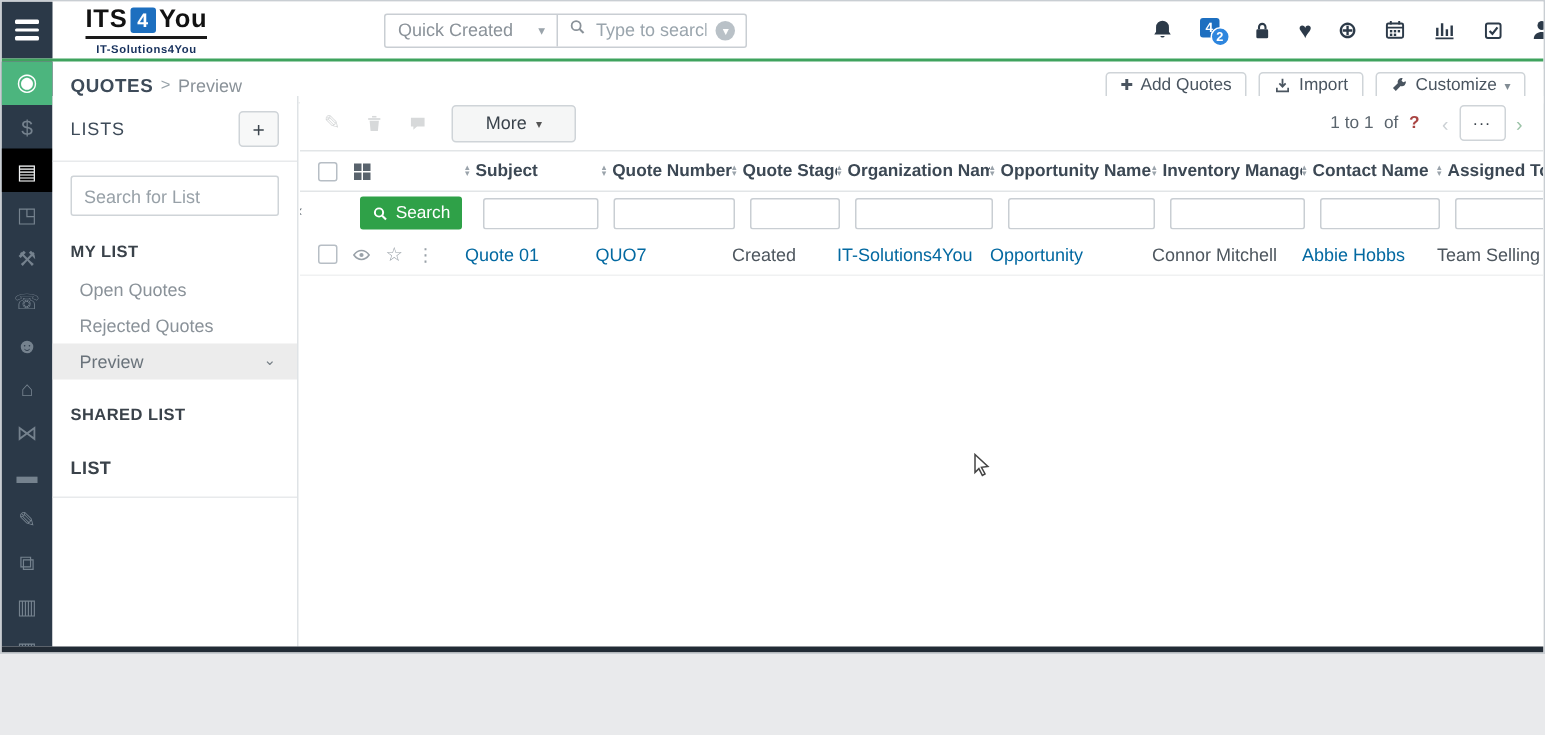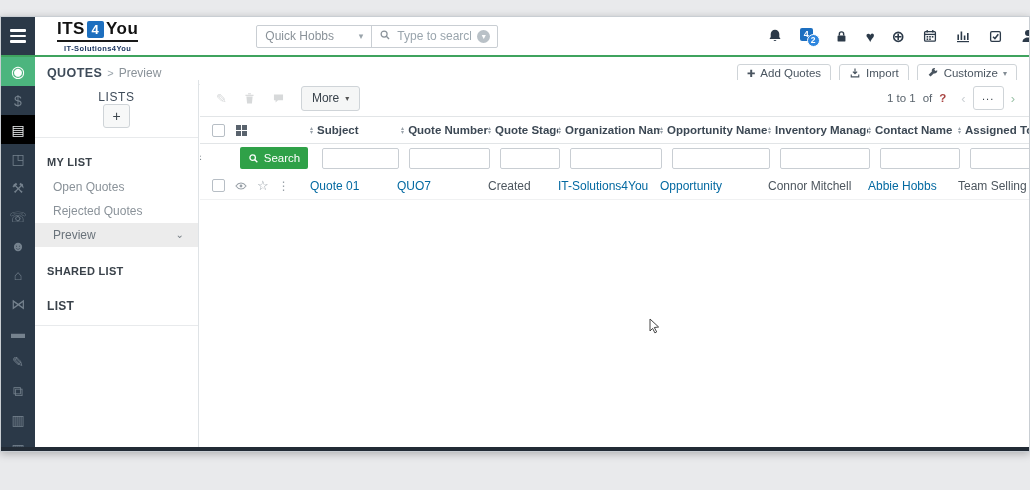--- a/index.html
+++ b/index.html
@@ -1,18 +1,18 @@
 <!DOCTYPE html>
 <html><head>
 <meta charset="utf-8">
 <style>
   *{margin:0;padding:0;box-sizing:border-box;}
   html,body{background:#e9eaec;font-family:"Liberation Sans","DejaVu Sans",sans-serif;}
   .app{position:relative;width:1030px;height:436px;background:#fff;border:1px solid #c9ced3;
-       box-shadow:0 2px 8px rgba(0,0,0,.25);overflow:hidden;margin:16px auto;}
+       box-shadow:0 2px 8px rgba(0,0,0,.25);overflow:hidden;margin:0 auto;}
 
   
   .topbar{position:absolute;left:0;top:0;right:0;height:38px;background:#fff;display:flex;align-items:center;}
   .burger{width:34px;height:38px;background:#2b3948;display:flex;flex-direction:column;justify-content:center;align-items:center;gap:3px;cursor:pointer;flex:none;}
   .burger i{display:block;width:16px;height:2.5px;background:#fff;border-radius:1px;}
   .logo{margin-left:22px;cursor:pointer;flex:none;}
   .logo-line{display:flex;align-items:center;font-weight:bold;font-size:17px;color:#121212;letter-spacing:.5px;border-bottom:2px solid #1a1a1a;padding-bottom:1px;}
   .logo-4{background:#1d6fbf;color:#fff;width:17px;height:17px;display:flex;align-items:center;justify-content:center;font-size:13px;margin:0 2px;border-radius:2px;}
   .logo-sub{font-size:7.5px;font-weight:bold;color:#16305c;letter-spacing:.4px;text-align:center;margin-top:2px;}
   .qs{display:flex;height:23px;border:1px solid #c9ced3;border-radius:2px;margin-left:118px;flex:none;background:#fff;}
@@ -46,40 +46,40 @@
   .rail{position:absolute;left:0;top:40px;width:34px;bottom:4px;background:#2b3948;display:flex;flex-direction:column;overflow:hidden;}
   .rail-item{height:29px;min-height:29px;display:flex;align-items:center;justify-content:center;cursor:pointer;}
   .rail-glyph{color:#75828e;font-size:14px;line-height:1;}
   .rail-item.active{background:#4cb57e;}
   .rail-item.active .rail-glyph{color:#fff;font-size:16px;}
   .rail-item.highlight{background:#000;}
   .rail-item.highlight .rail-glyph{color:#f2f4f5;}
 
   
   .lists{position:absolute;left:34px;top:63px;width:164px;bottom:4px;background:#fff;border-right:1px solid #dfe3e6;padding:10px 12px;overflow:hidden;}
-  .lists-head{display:flex;align-items:center;justify-content:space-between;flex-direction:column;}
+  .lists-head{display:flex;align-items:center;justify-content:space-between;}
   .lists-title{font-size:12px;color:#3e4b59;letter-spacing:.6px;}
   .add-btn{width:27px;height:24px;border:1px solid #cfd4d8;border-radius:3px;background:#f7f8f8;font-size:14px;color:#3c454d;display:flex;align-items:center;justify-content:center;cursor:pointer;}
   .lists-hr{height:1px;background:#e8eaec;margin:9px -12px;}
   .list-search{width:100%;height:27px;border:1px solid #cfd4d8;border-radius:2px;padding:0 8px;font-size:12px;color:#555;outline:none;}
   .list-search::placeholder{color:#98a1a8;}
   .list-heading{font-size:11px;font-weight:bold;color:#3a424a;letter-spacing:.3px;margin:18px 0 7px;}
   .list-item{display:flex;align-items:center;font-size:12px;color:#8a9299;padding:5px 14px 5px 18px;margin:0 -12px;cursor:pointer;}
   .list-item.selected{background:#ececec;color:#6a737b;}
   .li-chev{margin-left:auto;color:#767f86;font-size:10px;line-height:1;}
   .list-divider{height:1px;background:#e8eaec;margin:12px -12px 0;}
   .list-heading.big{font-size:12px;margin-top:22px;}
 
   
   .main{position:absolute;left:199px;top:63px;right:0;bottom:4px;background:#fff;overflow:hidden;}
   .collapse{position:absolute;left:-2px;top:66px;width:10px;height:22px;display:flex;align-items:center;color:#6a737b;font-size:11px;cursor:pointer;}
   .mtoolbar{display:flex;align-items:center;height:36px;padding:0 14px 0 16px;}
   .t-ic{color:#d7d9da;display:flex;align-items:center;margin-right:16px;cursor:pointer;}
   .t-ic.glyph{font-size:13px;}
-  .more-btn{display:flex;align-items:center;gap:6px;height:25px;padding:0 10px;background:#f5f6f6;border:1px solid #cfd4d8;border-radius:3px;font-size:12px;color:#39424b;cursor:pointer;}
+  .more-btn{display:flex;align-items:center;gap:6px;height:25px;padding:0 22px;background:#f5f6f6;border:1px solid #cfd4d8;border-radius:3px;font-size:12px;color:#39424b;cursor:pointer;}
   .more-btn .caret{font-size:8px;color:#555;}
   .pager{margin-left:auto;display:flex;align-items:center;gap:7px;font-size:11.5px;color:#5a646d;}
   .pager .total{color:#a94442;font-weight:bold;}
   .pg-prev{color:#ccd1d5;font-size:13px;margin-left:8px;cursor:pointer;}
   .pg-more{height:24px;min-width:31px;border:1px solid #cfd4d8;border-radius:3px;background:#fff;display:flex;align-items:center;justify-content:center;color:#39424b;font-size:11px;letter-spacing:1px;cursor:pointer;padding-bottom:4px;}
   .pg-next{color:#9cc3a8;font-size:13px;cursor:pointer;}
 
   .thead{display:flex;align-items:center;height:28px;border-top:1px solid #e2e5e7;border-bottom:1px solid #e2e5e7;padding-left:12px;overflow:hidden;}
   .action-head{width:98px;min-width:98px;display:flex;align-items:center;gap:11px;}
   .cb{width:13px;height:13px;border:1px solid #b7bec5;border-radius:2px;background:#fff;display:inline-block;cursor:pointer;flex:none;}
@@ -119,21 +119,21 @@
     <div class="logo">
       <div class="logo-line">
         <span>ITS</span>
         <span class="logo-4">4</span>
         <span>You</span>
       </div>
       <div class="logo-sub">IT-Solutions4You</div>
     </div>
     <div class="qs">
       <div class="qs-dd">
-        <span>Quick Hobbs</span>
+        <span>Quick Created</span>
         <span class="caret">▾</span>
       </div>
       <div class="qs-in">
         <span class="lens">
           <svg width="12" height="12" viewBox="0 0 16 16">
               <circle cx="6.8" cy="6.8" r="4" fill="none" stroke="#8a9299" stroke-width="1.6"></circle>
               <line x1="9.8" y1="9.8" x2="13.4" y2="13.4" stroke="#8a9299" stroke-width="1.8"></line>
             </svg>
         </span>
         <input placeholder="Type to search" style="">
@@ -273,20 +273,21 @@
         <span class="rail-glyph">▭</span>
       </div>
     </nav>
 
   <aside class="lists">
     <div class="lists-head">
       <span class="lists-title">LISTS</span>
       <button class="add-btn">+</button>
     </div>
     <div class="lists-hr"></div>
+    <input class="list-search" placeholder="Search for List" style="">
     <div>
         <div class="list-heading">MY LIST</div>
         <div class="list-item">
           <span class="li-label">Open Quotes</span>
         </div>
         <div class="list-item">
           <span class="li-label">Rejected Quotes</span>
         </div>
         <div class="list-item selected">
           <span class="li-label">Preview</span>

